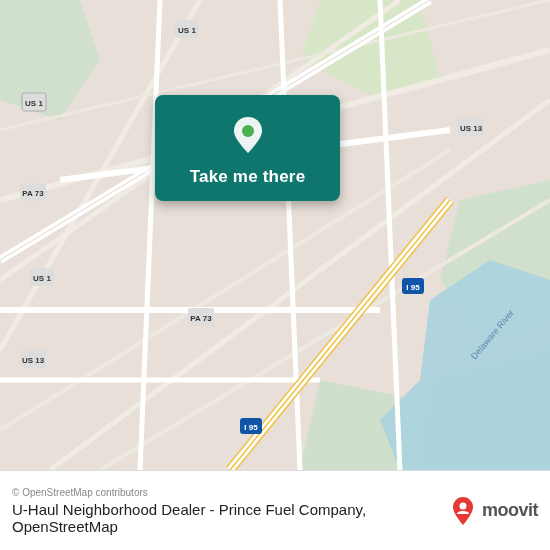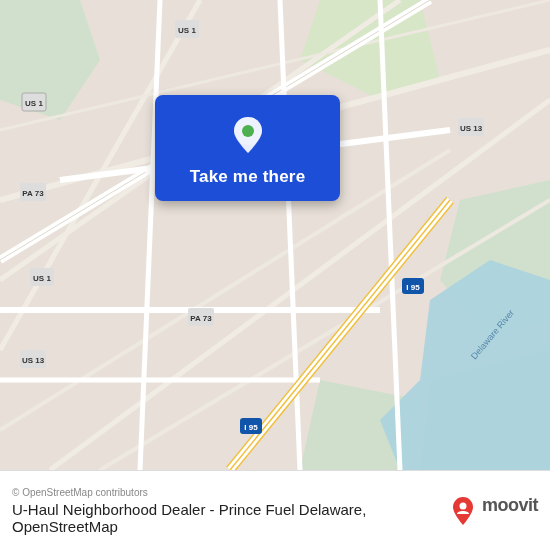--- a/index.html
+++ b/index.html
@@ -34,21 +34,21 @@
       width: 100%;
       height: 100%;
     }
 
     
     #popup {
       position: absolute;
       top: 95px;
       left: 155px;
       width: 185px;
-      background: #1d4ed8;
+      background: #0f766e;
       border-radius: 8px;
       padding: 18px 16px 14px 16px;
       display: flex;
       flex-direction: column;
       align-items: center;
       box-shadow: 0 4px 12px rgba(0,0,0,0.3);
       z-index: 10;
     }
 
     #popup-pin {
@@ -87,21 +87,21 @@
     }
 
     #bottom-title {
       font-size: 15px;
       color: #222;
       font-weight: 500;
     }
 
     #moovit-logo {
       display: flex;
-      align-items: flex-start;
+      align-items: center;
       gap: 3px;
       flex-shrink: 0;
       margin-left: 10px;
     }
 
     #moovit-icon {
       width: 32px;
       height: 32px;
     }
 
@@ -191,21 +191,21 @@
         <path d="M22 4 C14 4 8 10 8 18 C8 26 22 40 22 40 C22 40 36 26 36 18 C36 10 30 4 22 4Z" fill="white" opacity="0.9"></path>
         <circle cx="22" cy="18" r="6" fill="#4caf50"></circle>
       </svg>
       <span id="popup-label">Take me there</span>
     </div>
   </div>
 
   <div id="bottom-bar">
     <div id="bottom-text">
       <div id="bottom-copyright">© OpenStreetMap contributors</div>
-      <div id="bottom-title">U-Haul Neighborhood Dealer - Prince Fuel Delaware,</div>
+      <div id="bottom-title">U-Haul Neighborhood Dealer - Prince Fuel Company,</div>
       <div id="bottom-subtitle" style="font-size:15px;color:#222;font-weight:500;">OpenStreetMap</div>
     </div>
     <div id="moovit-logo">
       <svg id="moovit-icon" viewBox="0 0 32 32" xmlns="http://www.w3.org/2000/svg">
 
         <path d="M16 2 C10 2 6 7 6 12 C6 19 16 30 16 30 C16 30 26 19 26 12 C26 7 22 2 16 2Z" fill="#e53935"></path>
         <circle cx="16" cy="11" r="3.5" fill="white"></circle>
         <path d="M10 19 C10 15 22 15 22 19" fill="white"></path>
       </svg>
       <span id="moovit-text">moovit</span>

